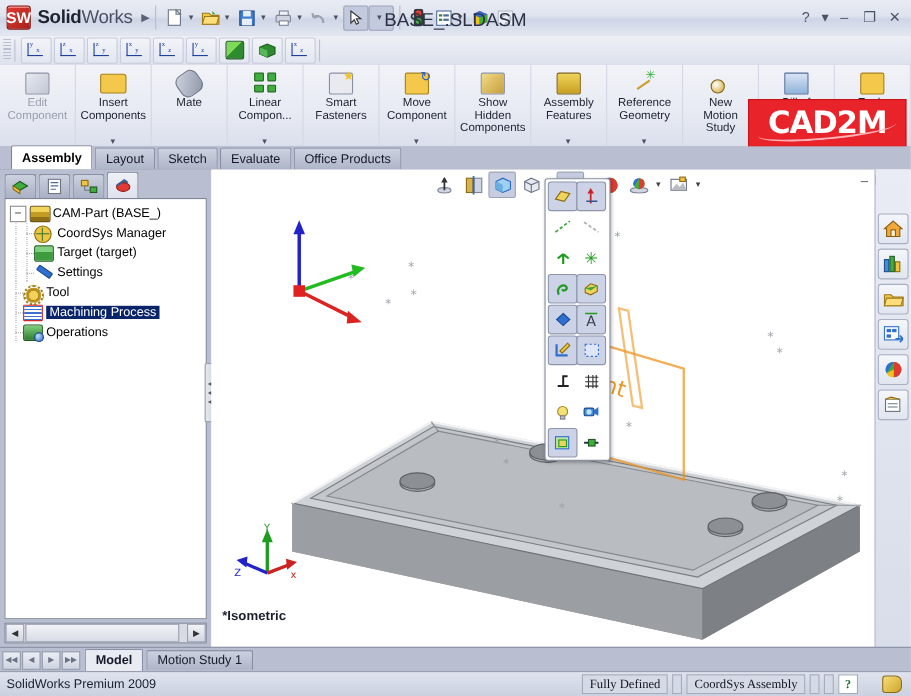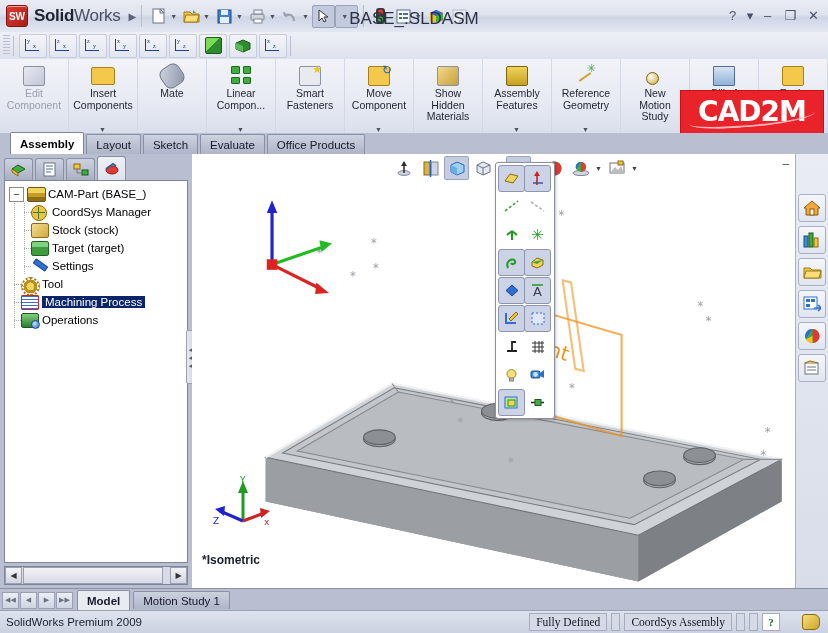--- a/index.html
+++ b/index.html
@@ -15,21 +15,21 @@
   .titlebar{
     position:absolute;left:0;top:0;width:828px;height:32px;
     background:linear-gradient(to bottom,#e9ecf4 0%,#dfe3ee 45%,#cfd5e6 55%,#e3e7f1 100%);
     border-bottom:1px solid #a9b0c4;
     display:flex;align-items:center;
   }
   .sw-logo{display:flex;align-items:center;margin-left:6px;}
   .sw-badge{
     width:20px;height:20px;border-radius:3px;
     background:linear-gradient(to bottom right,#e03b33,#a8201a);
-    border:1px solid #7e1410;color:#fff;font-weight:bold;font-size:10px;
+    border:1px solid #7e1410;color:#fff;font-weight:bold;font-size:14px;
     display:flex;align-items:center;justify-content:center;
     box-shadow:inset 0 1px 0 #ff9a93;
   }
   .sw-text{margin-left:6px;font-size:17px;letter-spacing:-.3px;color:#32394a;}
   .sw-text b{font-weight:bold;color:#1d2330;}
   .sw-text span.light{font-weight:normal;color:#4a5064;}
   .tb-arrow{margin-left:8px;color:#5a6277;font-size:10px;}
   .tb-sep{width:1px;height:22px;background:#b7bdcd;margin:0 5px;}
 
   .tbbtn{
@@ -530,21 +530,21 @@
 Component</div>
       <div class="rib-dd">▼</div>
     </div>
 
     <div class="rib-item">
       <div class="rib-ico">
           <div class="ic-box" style="background:linear-gradient(135deg,#f2d98a,#c7a03a)"></div>
         </div>
       <div class="rib-lbl" style="white-space:pre-line">Show
 Hidden
-Materials</div>
+Components</div>
     </div>
 
     <div class="rib-item">
       <div class="rib-ico">
           <div class="ic-asm"></div>
         </div>
       <div class="rib-lbl" style="white-space:pre-line">Assembly
 Features</div>
       <div class="rib-dd">▼</div>
     </div>
@@ -647,28 +647,20 @@
 
       <div class="tnode">
         <div class="dots"></div>
         <div class="stem"></div>
         <div class="tico">
             <div class="i-coord"></div>
           </div>
         <div class="tlbl">CoordSys Manager</div>
       </div>
 
-      <div class="tnode">
-        <div class="dots"></div>
-        <div class="stem"></div>
-        <div class="tico">
-            <div class="i-stock"></div>
-          </div>
-        <div class="tlbl">Stock (stock)</div>
-      </div>
 
       <div class="tnode">
         <div class="dots"></div>
         <div class="stem"></div>
         <div class="tico">
             <div class="i-target"></div>
           </div>
         <div class="tlbl">Target (target)</div>
       </div>
 

